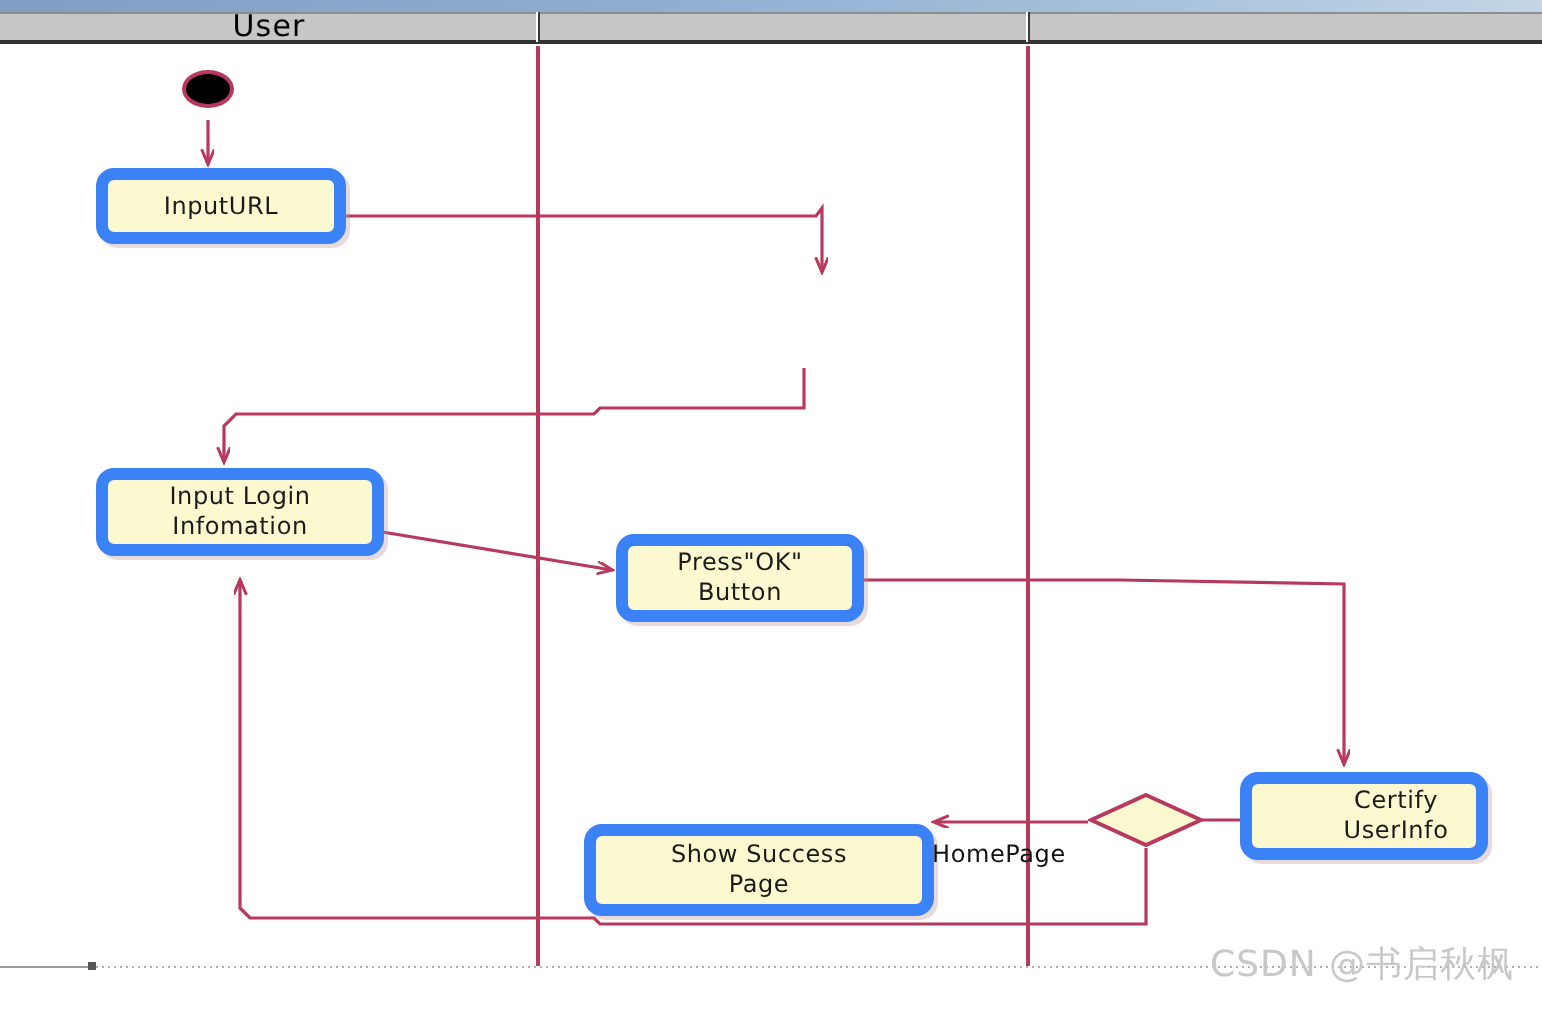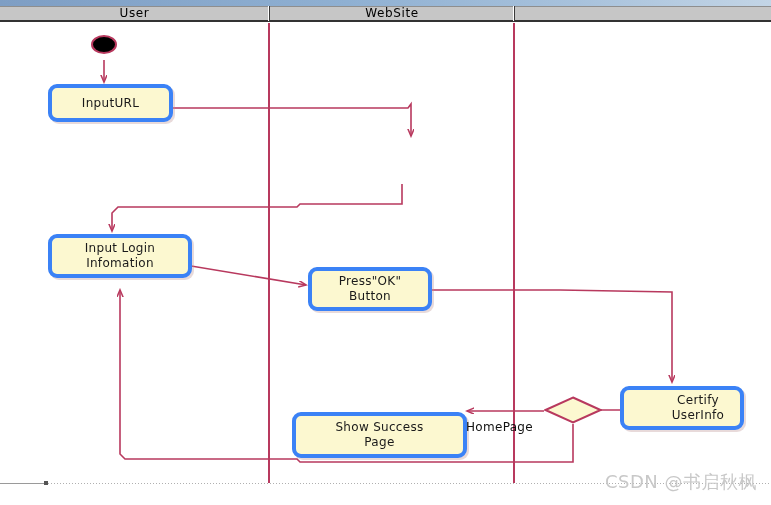--- a/index.html
+++ b/index.html
@@ -35,21 +35,21 @@
     border-top: 1px solid #8e8e8e;
     border-bottom: 2px solid #333333;
     box-sizing: border-box;
   }
   .lane-header {
     position: absolute;
     top: 6px;
     height: 30px;
     line-height: 15px;
     text-align: center;
-    font-size: 12px;
+    font-size: 15px;
     color: #000000;
     letter-spacing: 0.6px;
     white-space: nowrap;
     box-sizing: border-box;
   }
   .lane-header-sep {
     position: absolute;
     top: 6px;
     width: 2px;
     height: 15px;
@@ -85,21 +85,21 @@
     position: absolute;
     width: 4px;
     height: 4px;
     background: #555555;
   }
 
   
   .node {
     position: absolute;
     background: #fcf8d0;
-    border: 4px solid #3b82f6;
+    border: 6px solid #3b82f6;
     border-radius: 9px;
     box-sizing: border-box;
     display: flex;
     align-items: center;
     justify-content: center;
     text-align: center;
     font-size: 12px;
     color: #1a1a1a;
     line-height: 15px;
     letter-spacing: 0.3px;
@@ -155,21 +155,20 @@
 
 <div id="canvas">
 
   <div class="top-strip"></div>
 
   <div class="lane-header-band"></div>
 
   <div class="lane-header" style="left:0px; width:269px;">User</div>
   <div class="lane-header-sep" style="left:268px;"></div>
 
-  <div class="lane-header" style="left:270px; width:244px;">WebSite</div>
   <div class="lane-header-sep" style="left:513px;"></div>
 
 
   <div class="lane-divider" style="left:268px; top:23px; height:460px;"></div>
   <div class="lane-divider" style="left:513px; top:23px; height:460px;"></div>
 
   <svg id="edges" width="771" height="505" viewBox="0 0 771 505" xmlns="http://www.w3.org/2000/svg">
     <defs>
       <marker id="arrow" markerWidth="9" markerHeight="9" refX="7.4" refY="3.2" orient="auto" markerUnits="userSpaceOnUse">
         <path d="M0,0 L7.6,3.2 L0,6.4" fill="none" stroke="#b8395e" stroke-width="1.5"></path>

